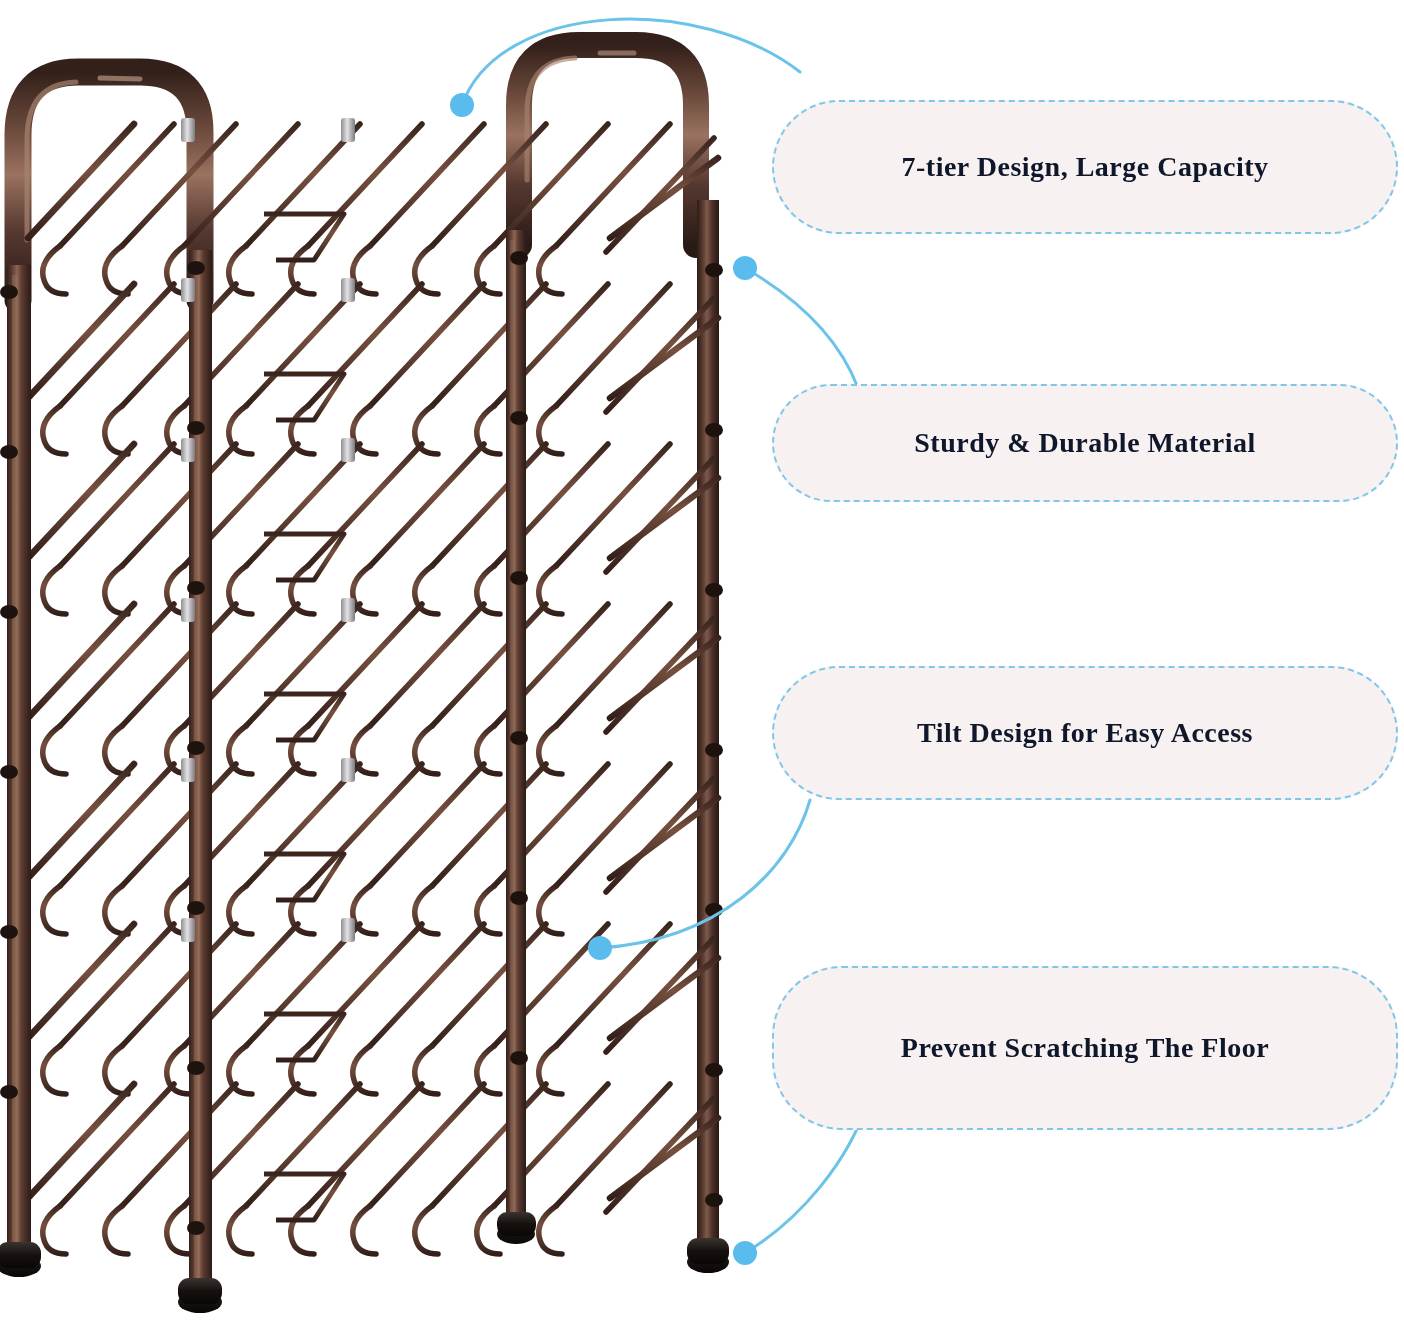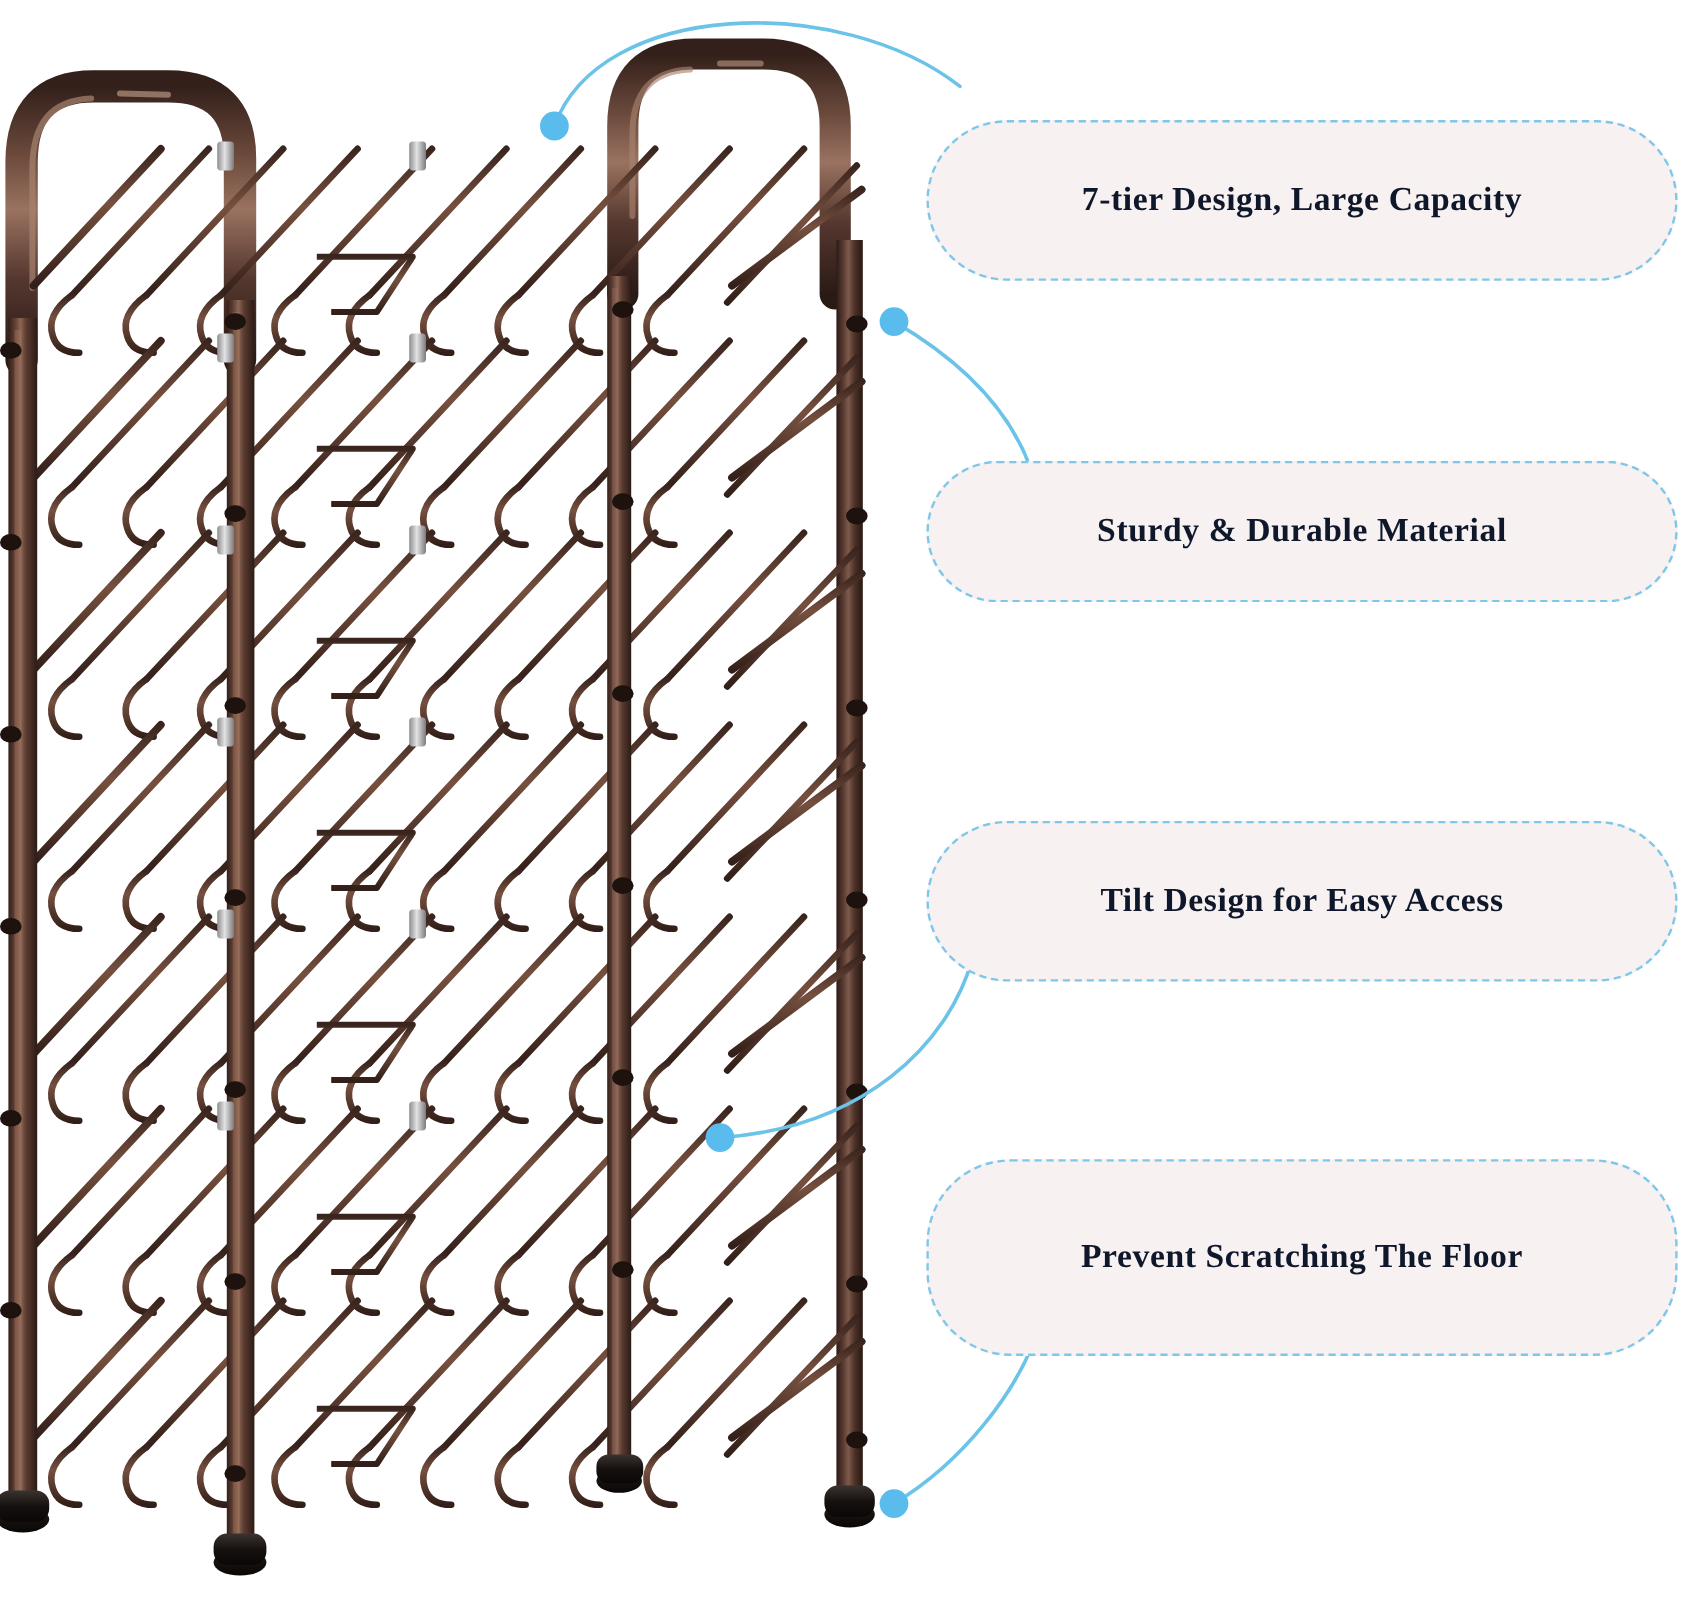--- a/index.html
+++ b/index.html
@@ -40,21 +40,21 @@
     color: #0f172a;
     font-family: "Liberation Serif", serif;
     font-weight: bold;
     font-size: 28px;
     letter-spacing: 0.5px;
     white-space: nowrap;
     line-height: 1;
   }
   #callout-1 { left: 772px; top: 100px; width: 626px; height: 134px; }
   #callout-2 { left: 772px; top: 384px; width: 626px; height: 118px; }
-  #callout-3 { left: 772px; top: 684px; width: 626px; height: 134px; }
+  #callout-3 { left: 772px; top: 666px; width: 626px; height: 134px; }
   #callout-4 { left: 772px; top: 966px; width: 626px; height: 164px; }
 </style>
 </head>
 <body>
 
 <div id="stage">
 
   <svg id="product-svg" viewBox="0 0 1404 1340" aria-hidden="true">
     <defs>
       <linearGradient id="tubeV" x1="0" y1="0" x2="1" y2="0">

